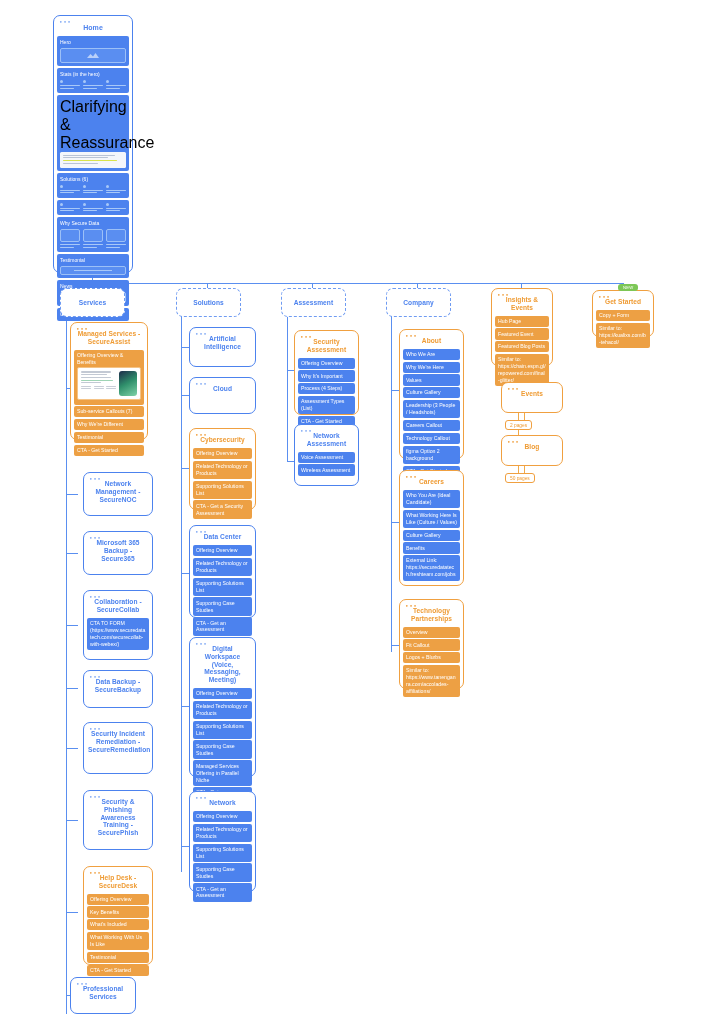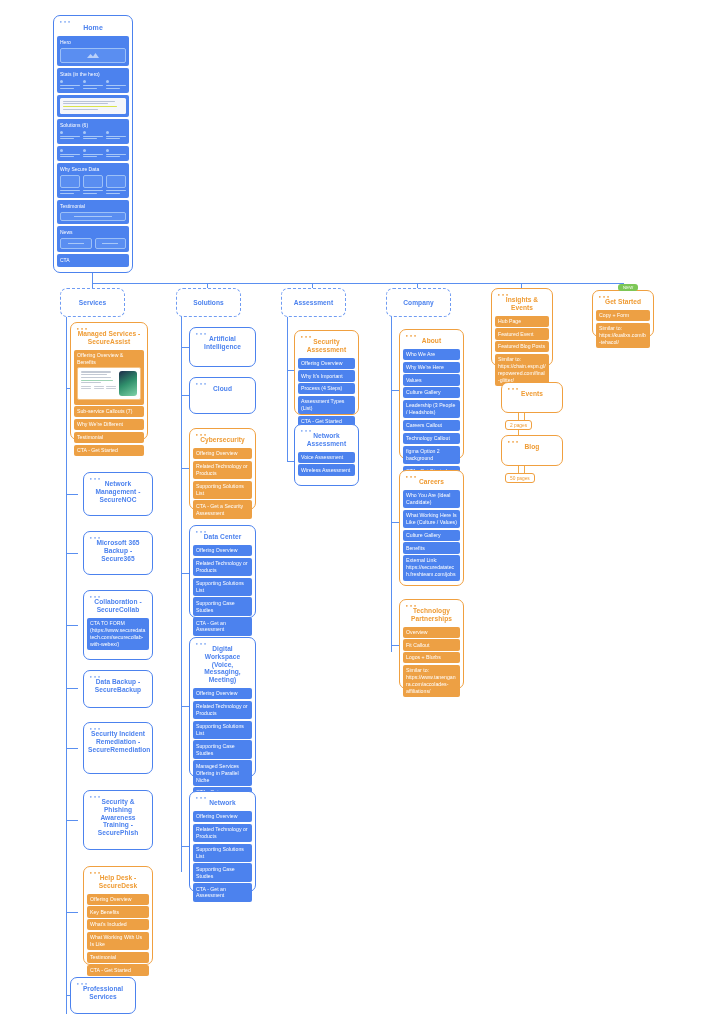--- a/index.html
+++ b/index.html
@@ -159,20 +159,21 @@
           </div>
         <div class="col">
             <div class="dot"></div>
             <div class="bar"></div>
             <div class="bar s"></div>
           </div>
       </div>
     </div>
 
     <div class="clarify">
+      <div class="lbl">Clarifying &amp; Reassurance</div>
       <div class="inner">
         <div class="tline a"></div>
           <div class="tline b"></div>
         <div class="tline c"></div>
           <div class="tline d"></div>
       </div>
     </div>
 
     <div class="wf">
       <div class="lbl">Solutions (6)</div>

